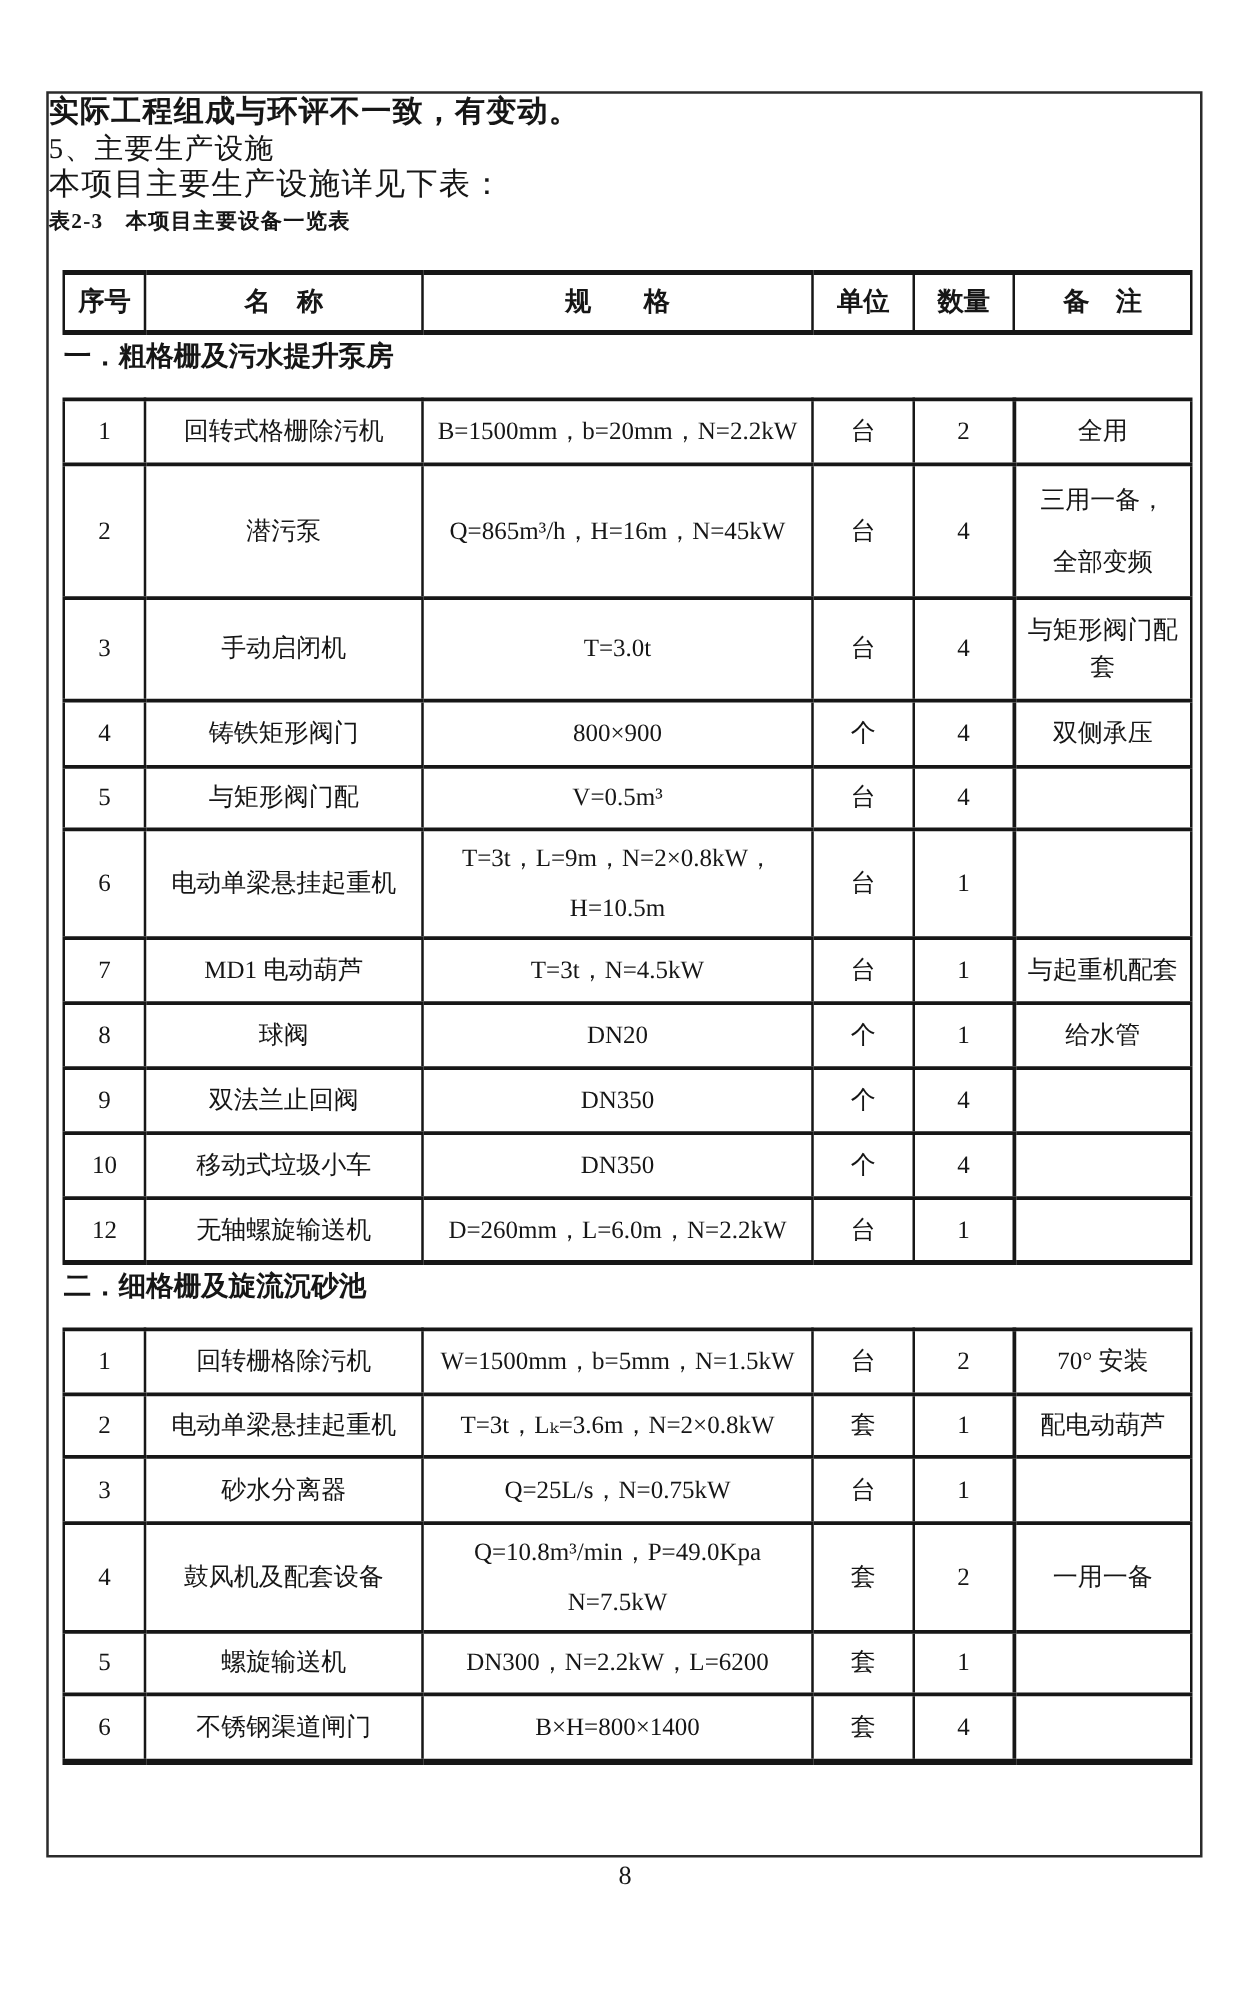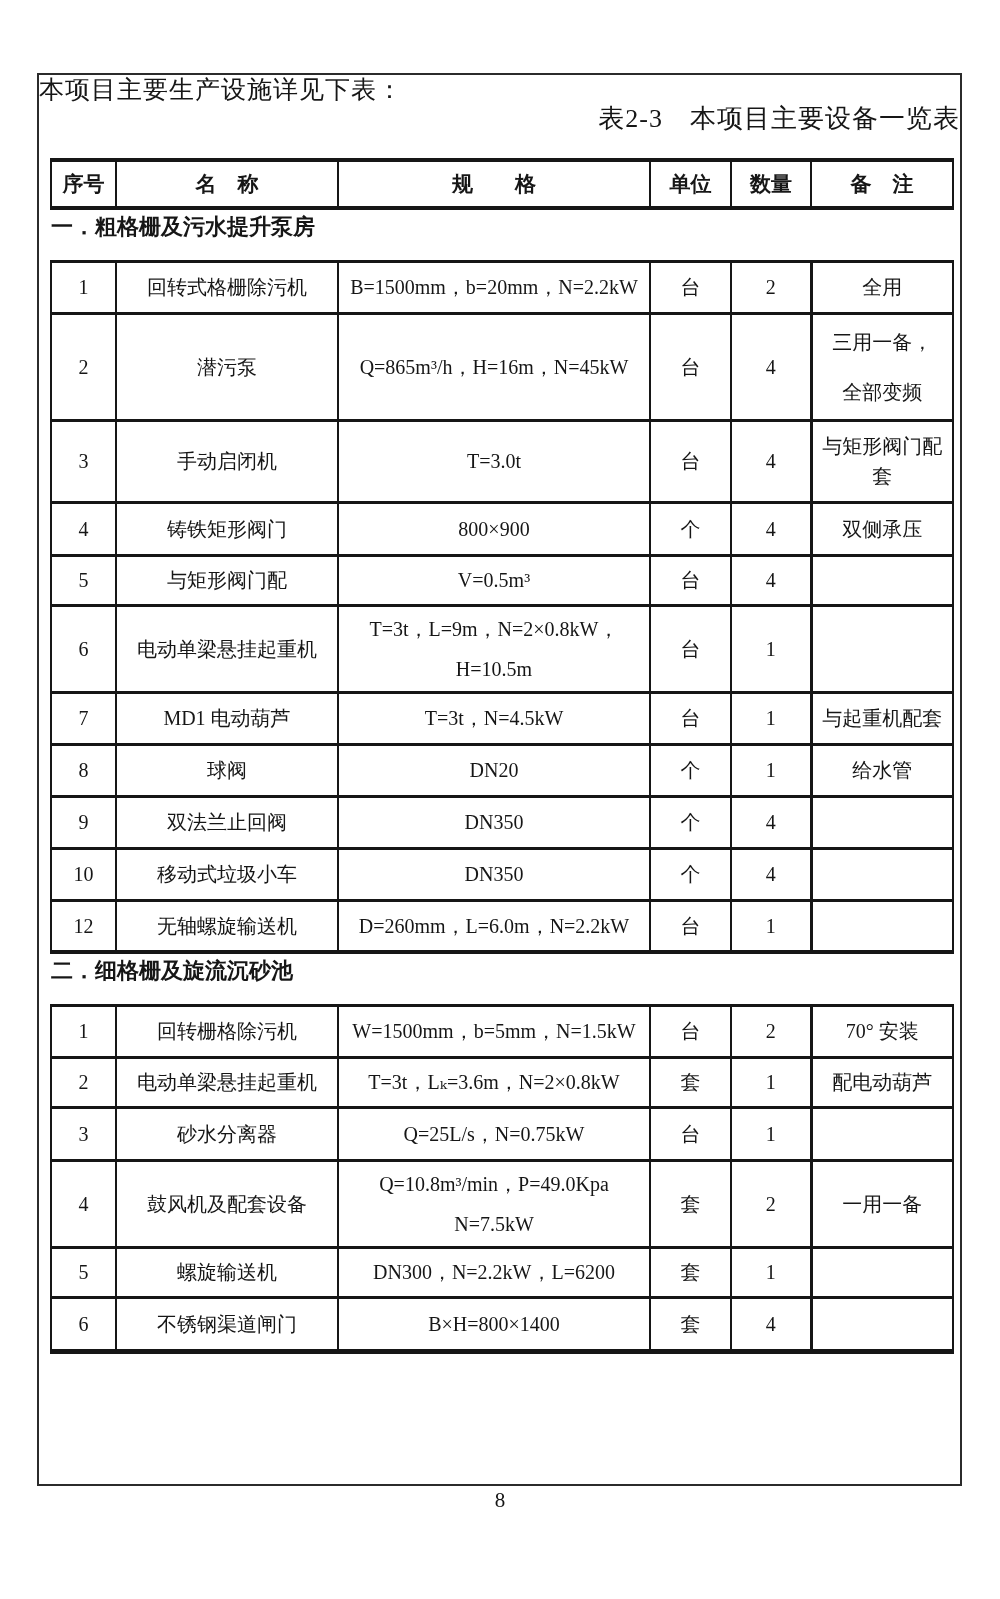--- a/index.html
+++ b/index.html
@@ -14,22 +14,22 @@
   }
   .frame p { margin:0; }
   .intro {
     margin:13px 20px 0 57px;
     font-family:"Liberation Sans","DejaVu Sans",sans-serif;
     font-weight:bold; font-size:24px; line-height:29px; letter-spacing:1px;
   }
   .h5 { margin:36px 0 0 10px; font-size:23px; line-height:29px; letter-spacing:1px; }
   .lead { margin:24px 0 0 10px; font-size:25px; line-height:29px; letter-spacing:1px; }
   .tbl-title {
-    margin:18px 0 0 0; text-align:right;
-    font-weight:normal; font-size:26px; line-height:29px; letter-spacing:1px;
+    margin:18px 0 0 0; text-align:left;
+    font-weight:bold; font-size:17px; line-height:29px; letter-spacing:1px;
   }
   table.equip {
     border-collapse:collapse; table-layout:fixed;
     width:902px; margin:25px 0 0 11px;
   }
   .equip th, .equip td {
     border-color:#161616; padding:2px 3px;
     text-align:center; vertical-align:middle;
     white-space:pre-line; overflow:hidden;
   }
@@ -56,20 +56,22 @@
   .pagenum {
     position:absolute; left:0; top:1488px; width:1000px;
     text-align:center; font-size:21px;
   }
 </style>
 </head>
 <body>
 
 <div class="page">
   <div class="frame">
+    <p class="intro">实际工程组成与环评不一致，有变动。</p>
+    <p class="h5">5、主要生产设施</p>
     <p class="lead">本项目主要生产设施详见下表：</p>
     <p class="tbl-title">表2-3　本项目主要设备一览表</p>
 
     <table class="equip">
       <colgroup>
         <col style="width:65px">
           <col style="width:222px">
           <col style="width:312px">
         <col style="width:81px">
           <col style="width:80px">

